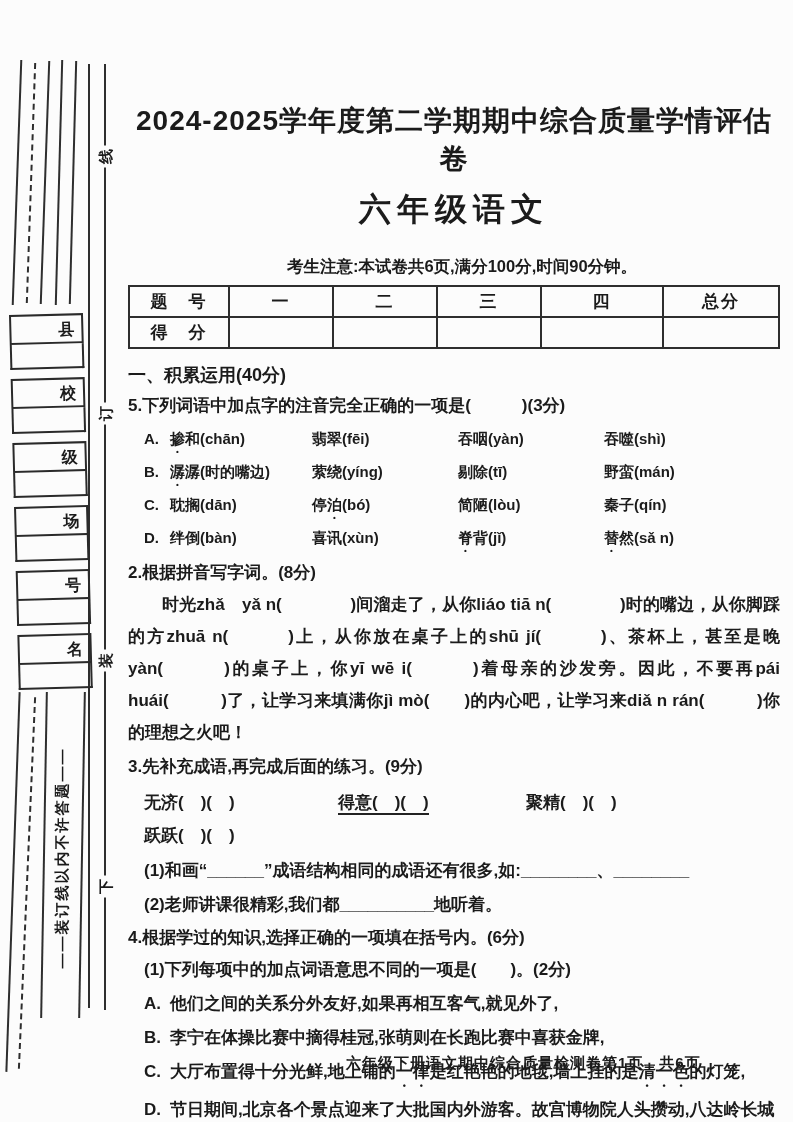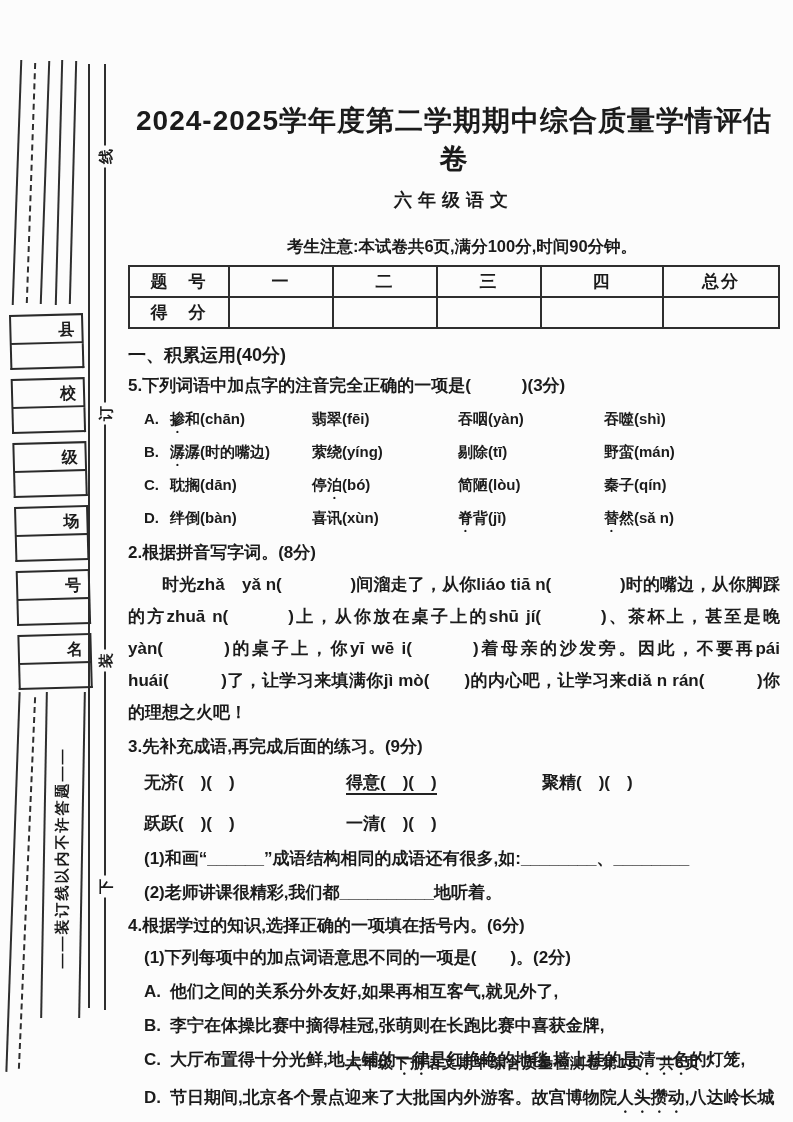--- a/index.html
+++ b/index.html
@@ -24,21 +24,21 @@
   .info-col { position:absolute; left:14px; top:314px; width:76px; transform:rotate(-1.5deg); }
   .info-unit { margin-bottom:9px; }
   .info-label {
     box-sizing:border-box; width:74px; height:30px; border:2px solid #2a2a2a;
     font-size:16px; font-weight:700; text-align:right; padding:4px 7px 0 0;
   }
   .info-blank { box-sizing:border-box; width:74px; height:25px; border:2px solid #2a2a2a; border-top:none; }
   
   .content { position:absolute; left:128px; top:86px; width:652px; }
   h1.title { margin:16px 0 0 0; font-size:28px; font-weight:800; text-align:center; letter-spacing:1px; }
-  h2.subtitle { margin:10px 0 0 0; font-size:18px; font-weight:800; text-align:center; letter-spacing:6px; }
+  h2.subtitle { margin:10px 0 0 0; font-size:32px; font-weight:800; text-align:center; letter-spacing:6px; }
   .notice { margin:24px 0 0 16px; font-size:16.5px; font-weight:600;text-align:center; }
   .notice b { font-weight:800; }
   table.score { border-collapse:collapse; margin-top:7px; table-layout:fixed; }
   table.score td {
     border:2px solid #2e2e2e; height:29px; text-align:center;
     font-size:17px; font-weight:700; letter-spacing:2px; padding:0;
   }
   .sec-head { margin:13px 0 0 0; font-size:18px; font-weight:800; line-height:26px; }
   .stem { margin:5px 0 0 0; font-size:17px; font-weight:600; line-height:26px; }
   .subq { margin:4px 0 0 16px; font-size:17px; font-weight:600; line-height:30px; }
@@ -46,21 +46,21 @@
     display:grid; grid-template-columns:168px 146px 146px auto;
     margin:4px 0 0 16px; font-size:15px; font-weight:600; line-height:32px;
   }
   .optlab { display:inline-block; min-width:26px; }
   .para {
     margin:3px 0 0 0; font-size:17px; font-weight:600; line-height:32px;
     text-indent:2em; text-align:justify;
   }
   .q3-grid {
     display:grid; grid-template-columns:194px 188px auto;
-    margin:6px 0 0 16px; font-size:17px; font-weight:600; line-height:33px;gap:8px;
+    margin:6px 0 0 16px; font-size:17px; font-weight:600; line-height:33px;
   }
   .ul { border-bottom:2px solid #222; padding-bottom:1px; }
   .opt { display:flex; margin:4px 0 0 16px; font-size:17px; font-weight:600; line-height:30px; }
   .opt .optlab { flex:0 0 26px; }
   .opt .opttext { flex:1; }
   .dm {
     -webkit-text-emphasis:filled dot #1b1b1b; -webkit-text-emphasis-position:under right;
     text-emphasis:filled dot #1b1b1b; text-emphasis-position:under right;
   }
   .footer { position:absolute; left:346px; top:1054px; font-size:15px; font-weight:600; letter-spacing:1px; }
@@ -178,21 +178,20 @@
 
     <p class="stem">2.根据拼音写字词。(8分)</p>
     <p class="para">时光zhǎ　yǎ n(　　　　)间溜走了，从你liáo tiā n(　　　　)时的嘴边，从你脚踩的方zhuā n(　　　)上，从你放在桌子上的shū jí(　　　)、茶杯上，甚至是晚yàn(　　　)的桌子上，你yī wē i(　　　)着母亲的沙发旁。因此，不要再pái huái(　　　)了，让学习来填满你jì mò(　　)的内心吧，让学习来diǎ n rán(　　　)你的理想之火吧！</p>
 
     <p class="stem">3.先补充成语,再完成后面的练习。(9分)</p>
     <div class="q3-grid">
       <div>无济(　)(　)</div>
       <div><span class="ul">得意(　)(　)</span></div>
       <div>聚精(　)(　)</div>
       <div>跃跃(　)(　)</div>
-      <div>一清(　)(　)</div>
     </div>
     <p class="subq">(1)和画“______”成语结构相同的成语还有很多,如:________、________</p>
     <p class="subq">(2)老师讲课很精彩,我们都__________地听着。</p>
 
     <p class="stem">4.根据学过的知识,选择正确的一项填在括号内。(6分)</p>
     <p class="subq">(1)下列每项中的加点词语意思不同的一项是(　　)。(2分)</p>
     <div class="opt">
       <span class="optlab">A.</span>
       <span class="opttext"><span>他们之间的关系分外友好,如果再相互客气,就见外了,</span></span>
     </div>

